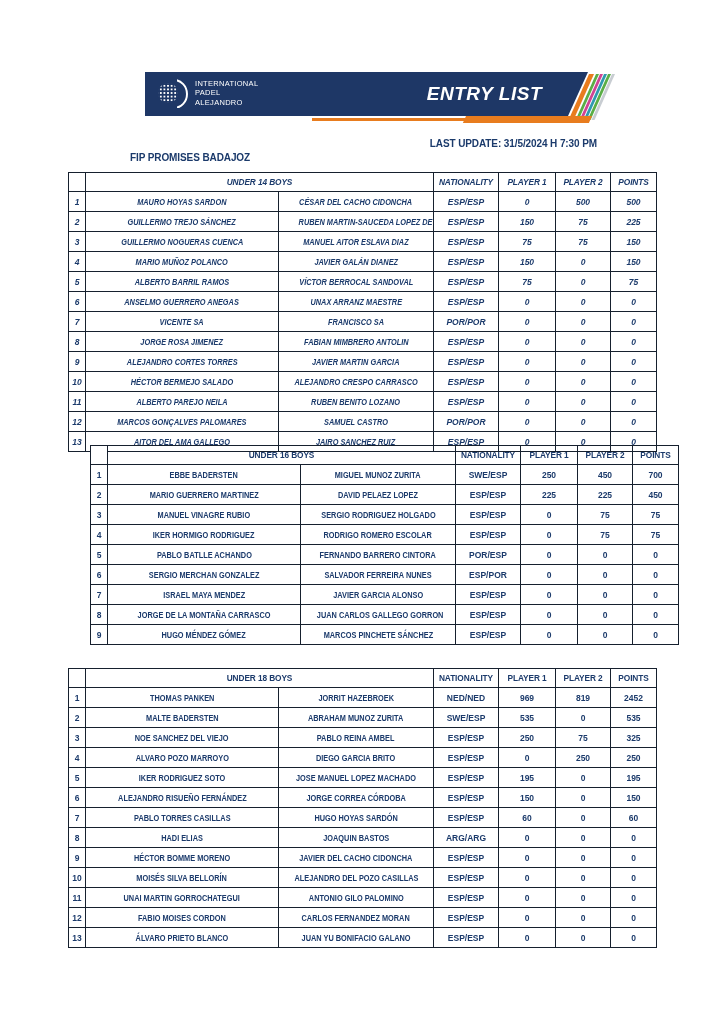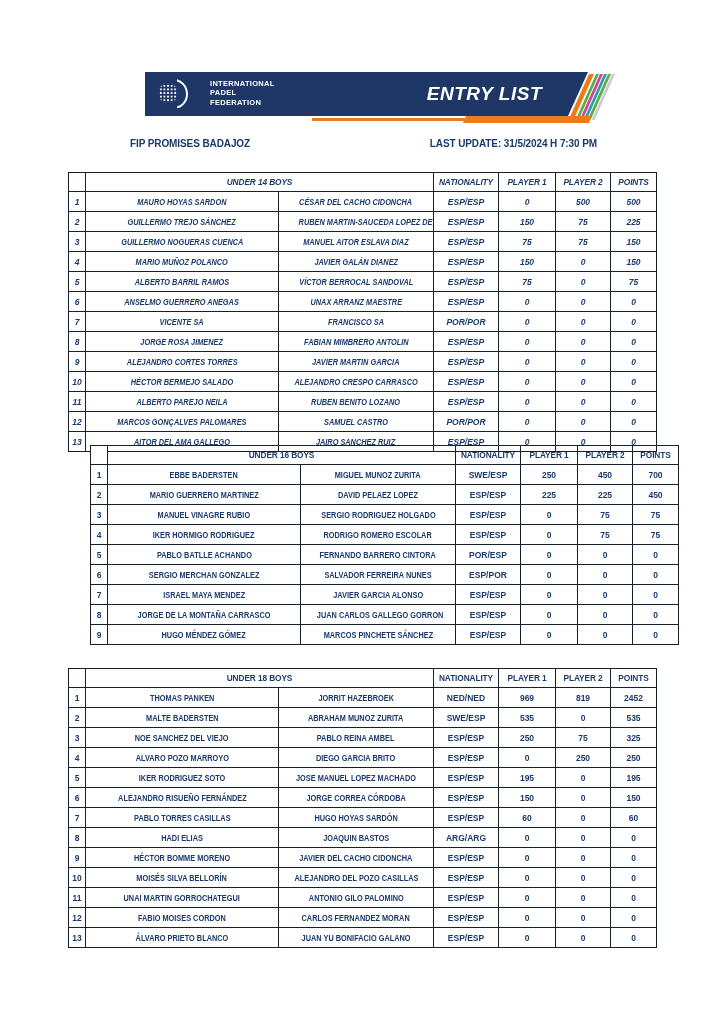--- a/index.html
+++ b/index.html
@@ -9,41 +9,41 @@
   
   .banner{position:absolute;left:145px;top:72px;width:443px;height:44px;background:#1e3766;
           clip-path:polygon(0 0,100% 0,calc(100% - 20px) 100%,0 100%);}
   .logo{position:absolute;left:13px;top:6px;display:flex;align-items:center;}
   .ball{width:20px;height:20px;border-radius:50%;overflow:hidden;
         background-image:radial-gradient(circle,#ffffff 1px,transparent 1.3px);
         background-size:3.6px 3.6px;background-position:center;}
   .swoosh{position:relative;width:12px;height:30px;overflow:hidden;margin-left:-1px;}
   .swoosh::before{content:"";position:absolute;left:-17px;top:1px;width:24px;height:26px;
         border:2.5px solid #ffffff;border-radius:50%;}
-  .logo-text{margin-left:21px;color:#ffffff;font-weight:bold;font-size:7.5px;line-height:1.25;
+  .logo-text{margin-left:6px;color:#ffffff;font-weight:normal;font-size:7.5px;line-height:1.25;
         letter-spacing:.3px;}
   .banner-title{position:absolute;right:46px;top:11px;color:#ffffff;font-weight:bold;
         font-style:italic;font-size:19px;letter-spacing:.5px;white-space:nowrap;margin-left:21px;}
 
   
   .stripes{position:absolute;left:589px;top:74px;height:46px;display:flex;
         transform:skewX(-24deg);transform-origin:top left;}
   .stripe{height:100%;}
   .s-orange{width:5px;background:#e87c1e;margin-right:2px;}
   .s-green1{width:3px;background:#5aae46;margin-right:1px;}
   .s-pink{width:3px;background:#cf4494;margin-right:1px;}
   .s-teal{width:3px;background:#2f9ab0;margin-right:1px;}
   .s-green2{width:3px;background:#5aae46;margin-right:1px;}
   .s-gray{width:3px;background:#c8cdd2;}
   .ul-thin{position:absolute;left:312px;top:118px;width:158px;height:2.5px;background:#e87c1e;}
   .ul-thick{position:absolute;left:466px;top:116px;width:126px;height:6.5px;background:#e87c1e;
         transform:skewX(-24deg);transform-origin:top left;}
 
   
-  .event{position:absolute;left:130px;top:138px;color:#1b3a6b;font-weight:bold;font-size:10px;
+  .event{position:absolute;left:130px;top:152px;color:#1b3a6b;font-weight:bold;font-size:10px;
         letter-spacing:-.1px;}
   .update{position:absolute;right:127px;top:138px;color:#1b3a6b;font-weight:bold;font-size:10px;
         letter-spacing:-.1px;}
 
   
   table.tbl{position:absolute;left:68px;width:588px;border-collapse:collapse;table-layout:fixed;}
   .t1{top:172px;font-style:italic;} .t2{top:445px;margin-left:22px;} .t3{top:668px;}
   table.tbl th,table.tbl td{border:1.5px solid #16202e;padding:0;text-align:center;
         color:#1b3a6b;font-weight:bold;white-space:nowrap;overflow:hidden;}
   table.tbl th{height:18px;font-size:8.3px;letter-spacing:-.1px;}
@@ -60,21 +60,21 @@
 
 <div class="page">
 
   <div class="banner">
     <div class="logo">
       <div class="ball"></div>
       <div class="swoosh"></div>
       <div class="logo-text">
         <div>INTERNATIONAL</div>
         <div>PADEL</div>
-        <div>FEDERATION</div>
+        <div>ALEJANDRO</div>
       </div>
     </div>
     <div class="banner-title">ENTRY LIST</div>
   </div>
 
   <div class="stripes">
     <div class="stripe s-orange"></div>
     <div class="stripe s-green1"></div>
     <div class="stripe s-pink"></div>
     <div class="stripe s-teal"></div>

